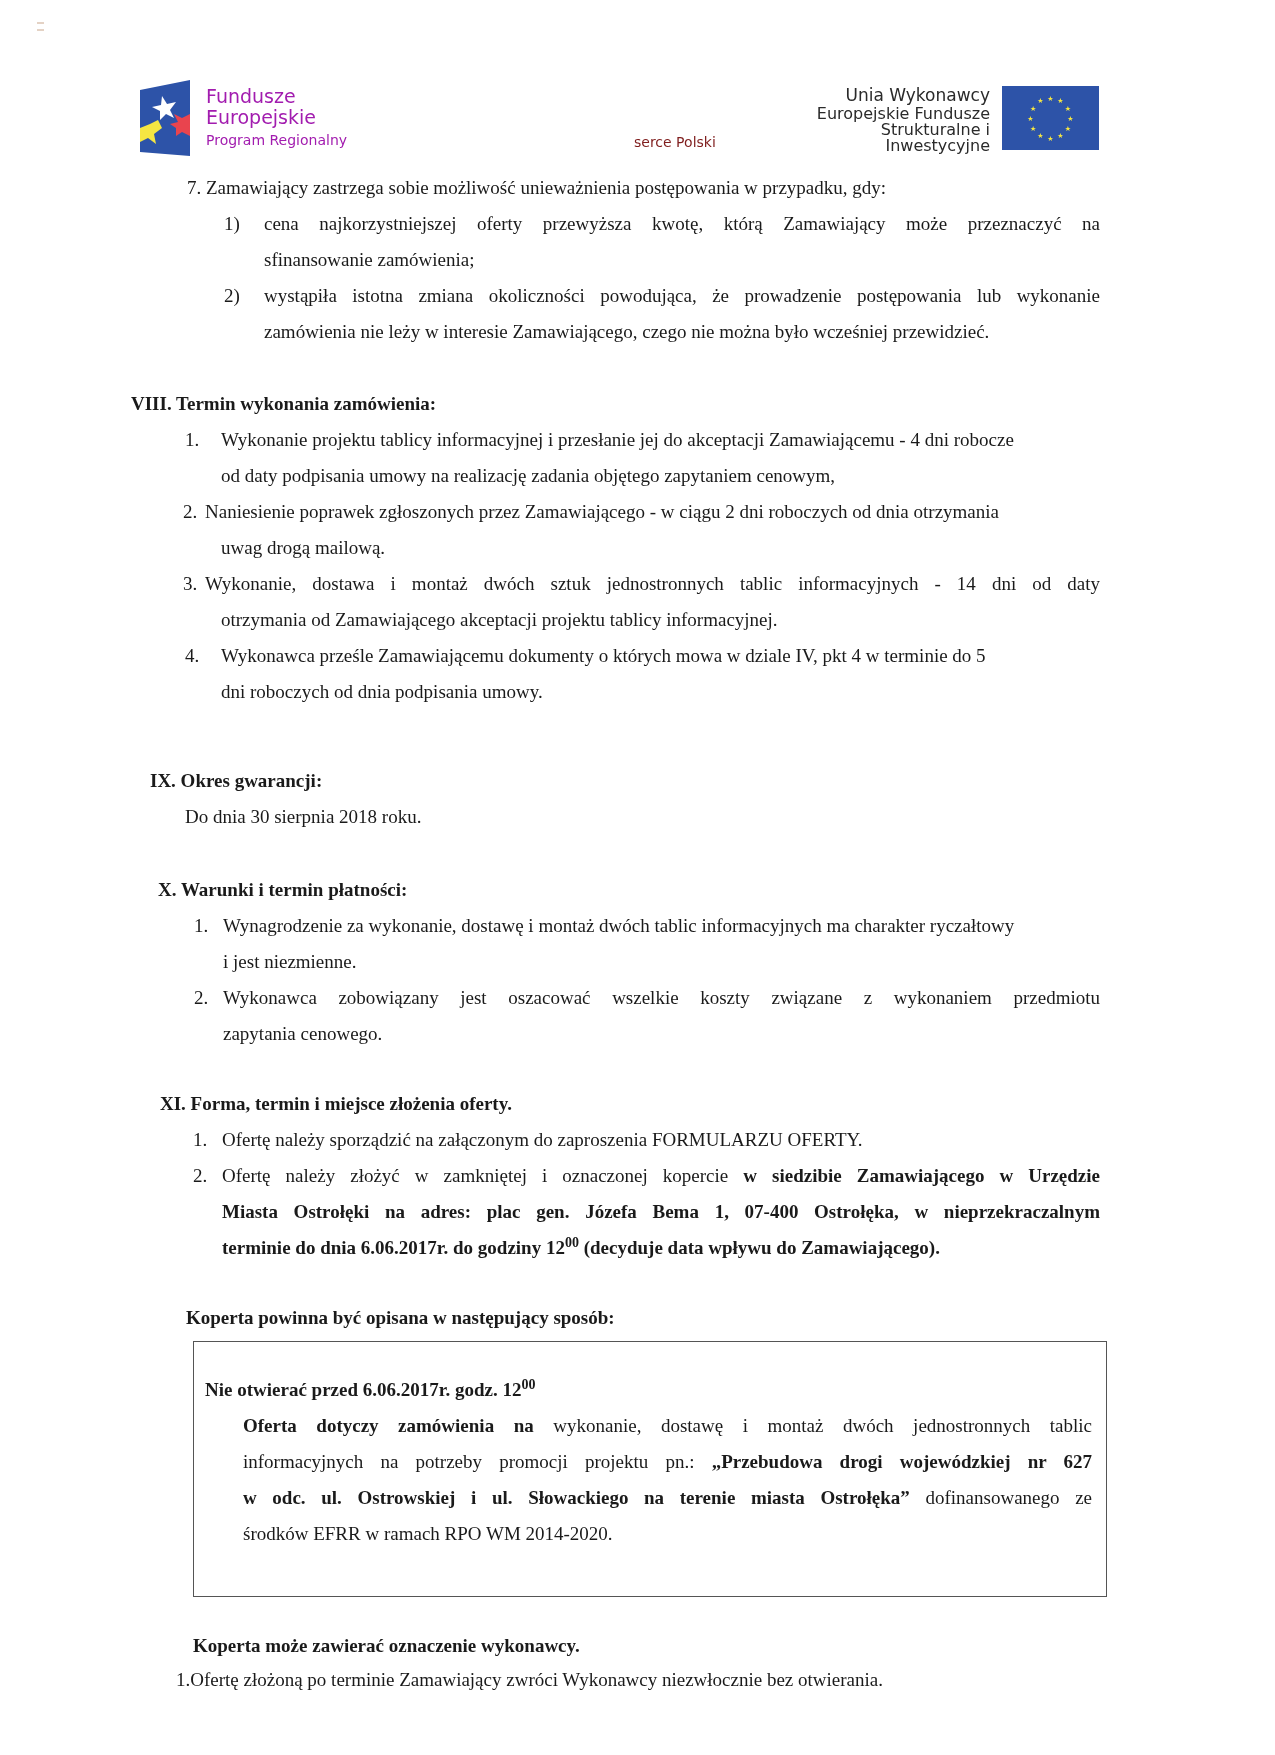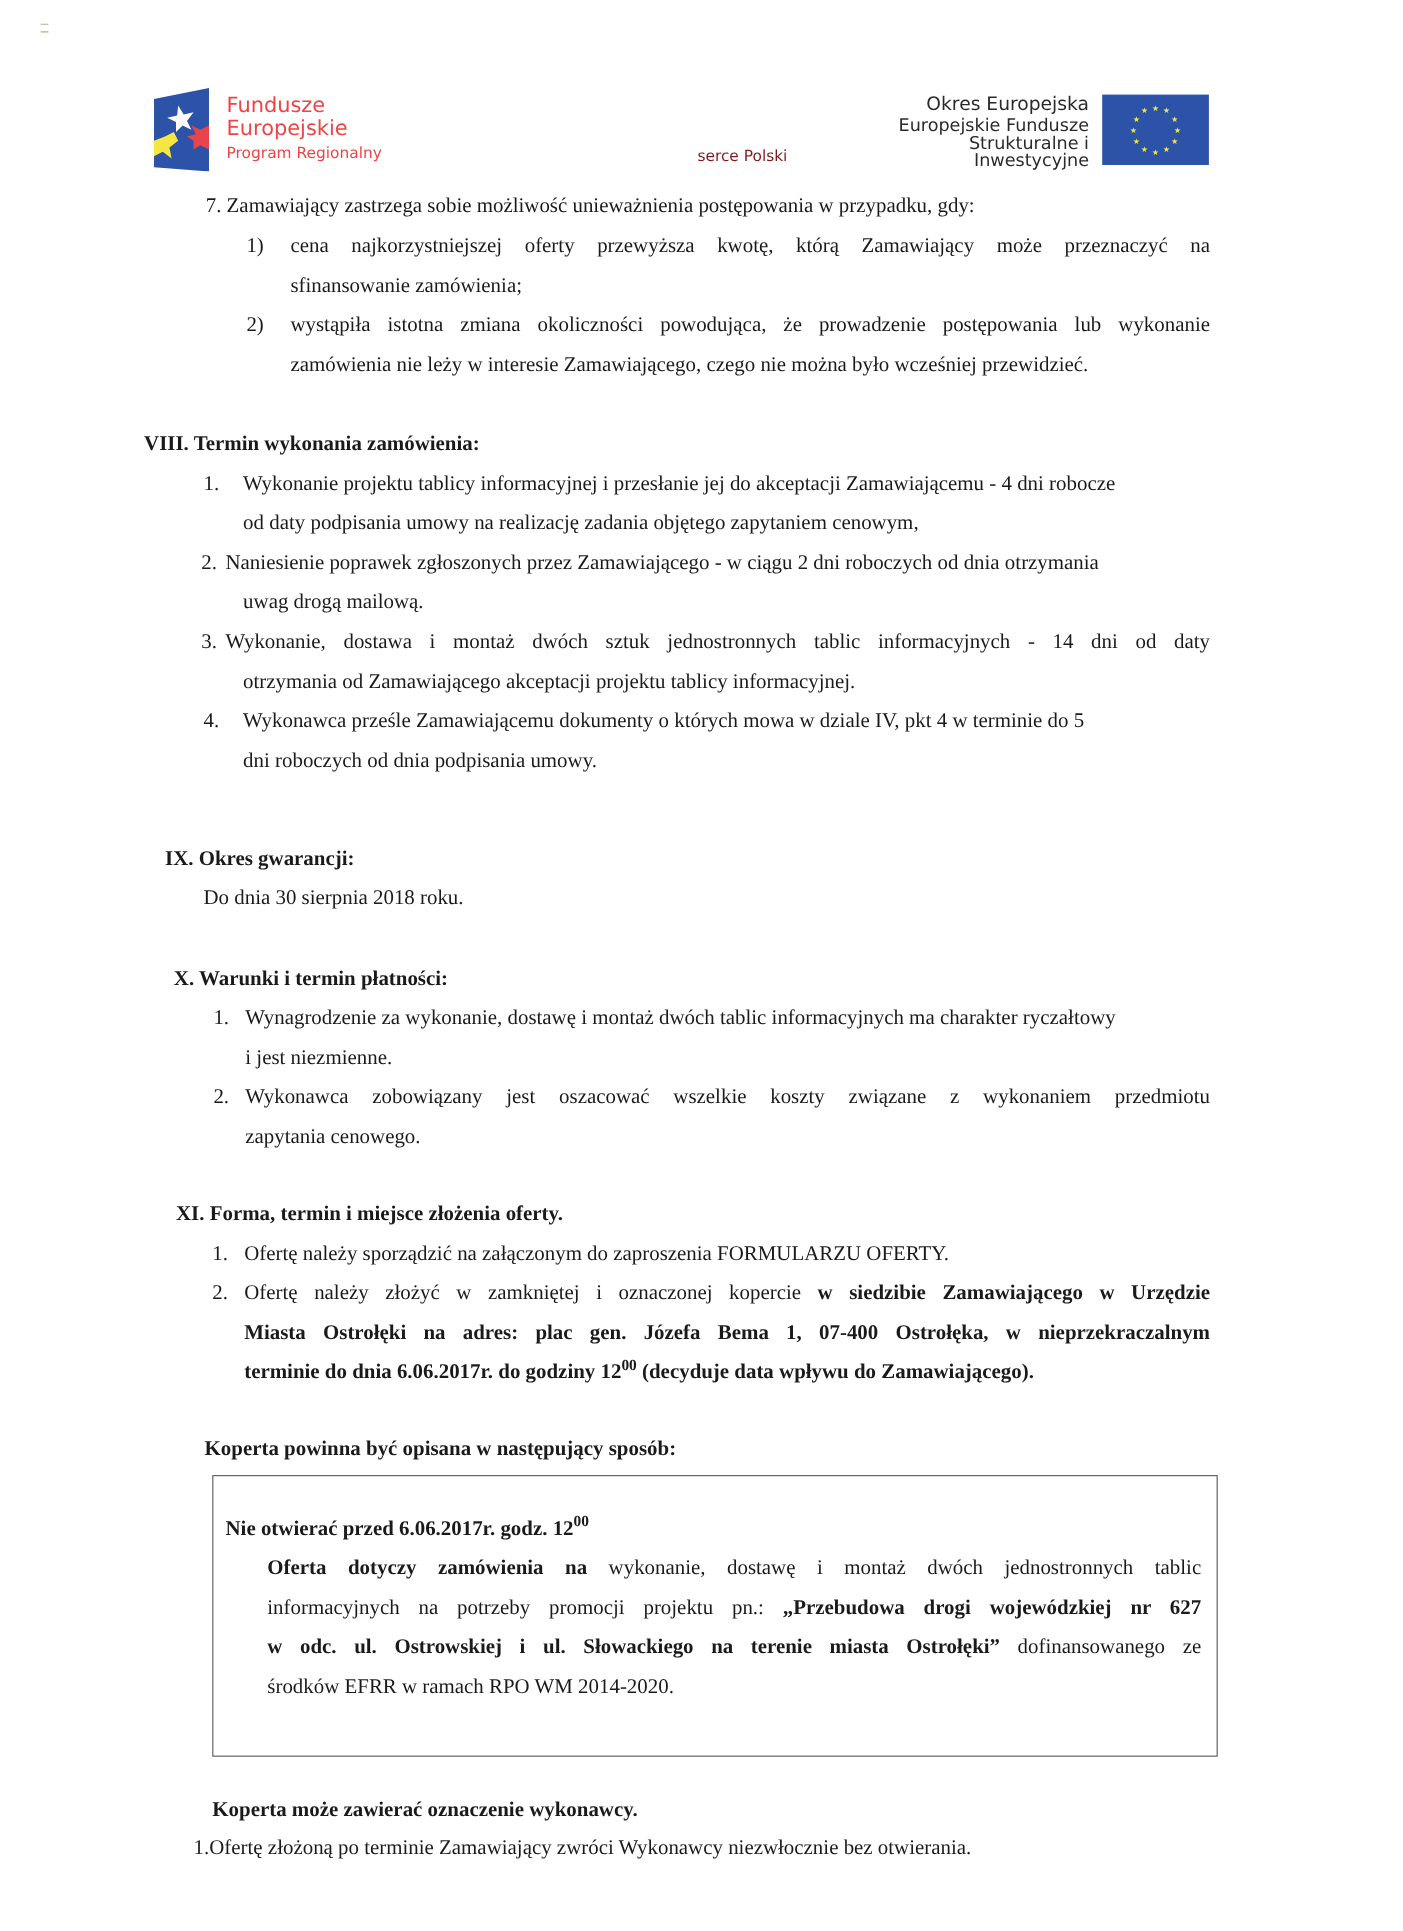--- a/index.html
+++ b/index.html
@@ -4,21 +4,21 @@
   <style>
     html, body { margin: 0; padding: 0; }
     body {
       width: 1275px; height: 1755px; background: #ffffff; position: relative; overflow: hidden;
       font-family: "Liberation Serif", "DejaVu Serif", serif; color: #1a1a1a;
     }
     .abs { position: absolute; }
     
     .logo-fe { left: 140px; top: 80px; width: 220px; height: 80px; }
     .fe-flag { position: absolute; left: 0; top: 0; width: 50px; height: 76px; }
-    .fe-text { position: absolute; left: 66px; top: 6px; font-family: "DejaVu Sans", sans-serif; color: #ef4444; }
+    .fe-text { position: absolute; left: 66px; top: 6px; font-family: "DejaVu Sans", sans-serif; color: #a21caf; }
     .fe-t1 { font-size: 19px; line-height: 21px; font-weight: 500; }
     .fe-t2 { font-size: 14px; line-height: 20px; margin-top: 2px; }
     .logo-maz { left: 412px; top: 80px; width: 340px; height: 80px; }
     .maz-word { position: absolute; left: 0; top: 0; font-family: "DejaVu Sans", sans-serif; font-size: 48px; font-weight: bold; color: #e9444e; letter-spacing: 1px; font-style: italic; }
     .maz-sub { position: absolute; left: 222px; top: 54px; font-family: "DejaVu Sans", sans-serif; font-size: 14px; color: #7f1d1d; }
     .logo-ue { left: 790px; top: 84px; width: 200px; height: 70px; text-align: right; font-family: "DejaVu Sans", sans-serif; color: #2a2a2a; }
     .ue-t1 { font-size: 17px; line-height: 22px; }
     .ue-t2 { font-size: 16px; line-height: 16px; }
     .eu-flag { left: 1002px; top: 86px; width: 97px; height: 64px; background: #2d53a8; }
     
@@ -51,21 +51,21 @@
     <div class="fe-t1">Europejskie</div>
     <div class="fe-t2">Program Regionalny</div>
   </div>
 </div>
 
 <div class="abs logo-maz">
   <div class="maz-sub">serce Polski</div>
 </div>
 
 <div class="abs logo-ue">
-  <div class="ue-t1">Okres Europejska</div>
+  <div class="ue-t1">Unia Wykonawcy</div>
   <div class="ue-t2">Europejskie Fundusze</div>
   <div class="ue-t2">Strukturalne i Inwestycyjne</div>
 </div>
 <div class="abs eu-flag">
   <svg id="eu-stars" width="97" height="64" viewBox="0 0 97 64">
       <text x="48.5" y="14.5" text-anchor="middle" font-size="7" fill="#f5e642">★</text>
       <text x="58.5" y="17.179491924311225" text-anchor="middle" font-size="7" fill="#f5e642">★</text>
       <text x="65.82050807568876" y="24.5" text-anchor="middle" font-size="7" fill="#f5e642">★</text>
       <text x="68.5" y="34.5" text-anchor="middle" font-size="7" fill="#f5e642">★</text>
       <text x="65.82050807568878" y="44.5" text-anchor="middle" font-size="7" fill="#f5e642">★</text>
@@ -118,17 +118,17 @@
 <div class="line" style="left:193px; top:1164px;">2.</div>
 <div class="line j" style="left:222px; top:1164px; width:878px;"><span>Ofertę należy złożyć w zamkniętej i oznaczonej kopercie </span><span class="b">w siedzibie Zamawiającego w Urzędzie</span></div>
 <div class="line j b" style="left:222px; top:1200px; width:878px;">Miasta Ostrołęki na adres: plac gen. Józefa Bema 1, 07-400 Ostrołęka, w nieprzekraczalnym</div>
 <div class="line b" style="left:222px; top:1236px;"><span>terminie do dnia 6.06.2017r. do godziny  12</span><sup>00</sup><span> (decyduje data wpływu do Zamawiającego).</span></div>
 
 <div class="line b" style="left:186px; top:1306px;">Koperta powinna być opisana w następujący sposób:</div>
 <div class="box"></div>
 <div class="line b" style="left:205px; top:1378px;"><span>Nie otwierać przed 6.06.2017r. godz. 12</span><sup>00</sup></div>
 <div class="line j" style="left:243px; top:1414px; width:849px;"><span class="b">Oferta dotyczy zamówienia na</span><span> wykonanie, dostawę i montaż dwóch jednostronnych tablic</span></div>
 <div class="line j" style="left:243px; top:1450px; width:849px;"><span>informacyjnych na potrzeby promocji projektu  pn.: </span><span class="b">„Przebudowa drogi wojewódzkiej nr 627</span></div>
-<div class="line j" style="left:243px; top:1486px; width:849px;"><span class="b">w odc. ul. Ostrowskiej i ul. Słowackiego na terenie miasta Ostrołęki”</span><span> dofinansowanego ze</span></div>
+<div class="line j" style="left:243px; top:1486px; width:849px;"><span class="b">w odc. ul. Ostrowskiej i ul. Słowackiego na terenie miasta Ostrołęka”</span><span> dofinansowanego ze</span></div>
 <div class="line" style="left:243px; top:1522px;">środków EFRR w ramach RPO WM 2014-2020.</div>
 
 <div class="line b" style="left:193px; top:1634px;">Koperta może zawierać oznaczenie wykonawcy.</div>
 <div class="line" style="left:176px; top:1668px;">1.Ofertę złożoną po terminie Zamawiający zwróci Wykonawcy niezwłocznie bez otwierania.</div>
 
 </body></html>

